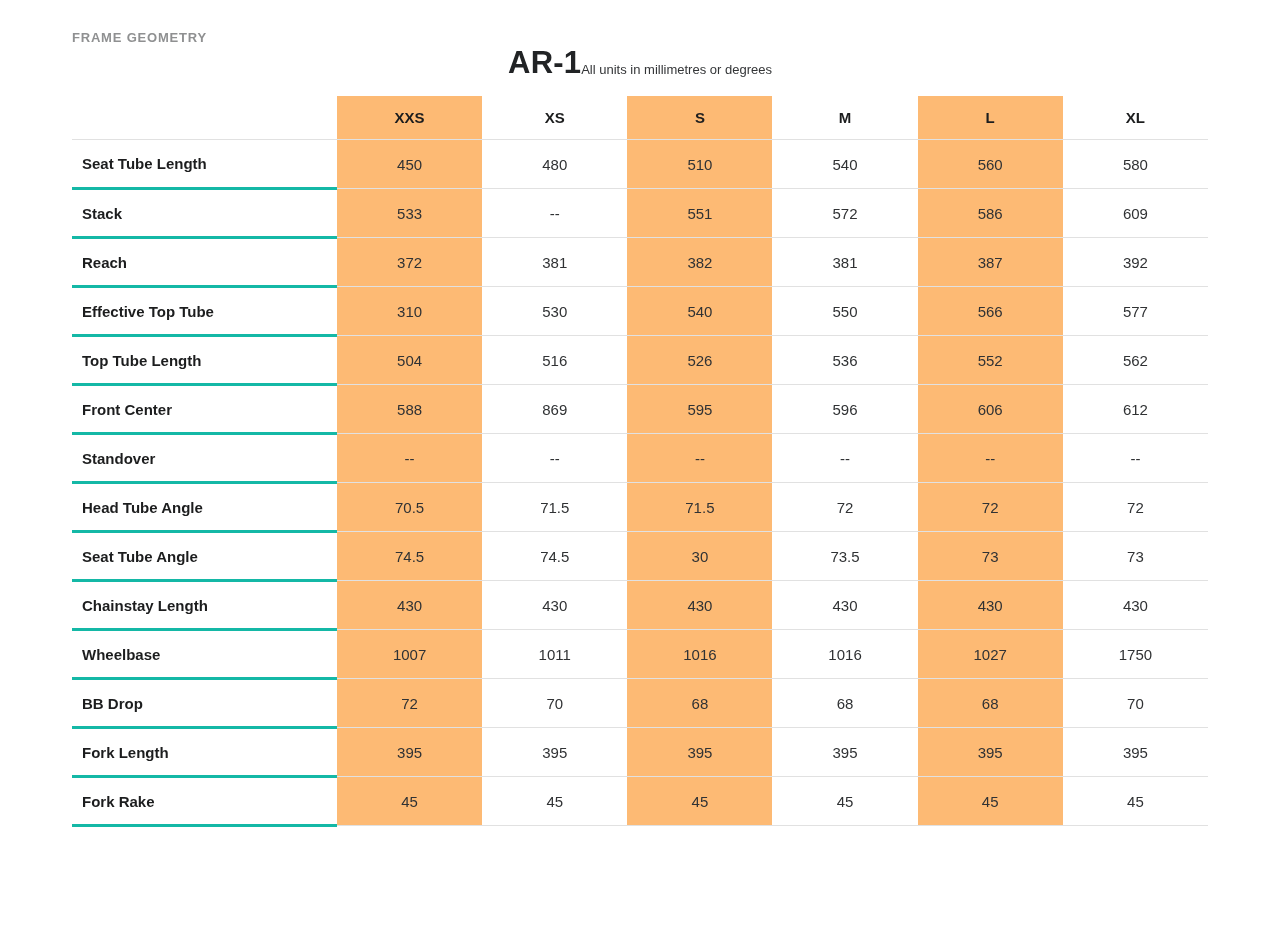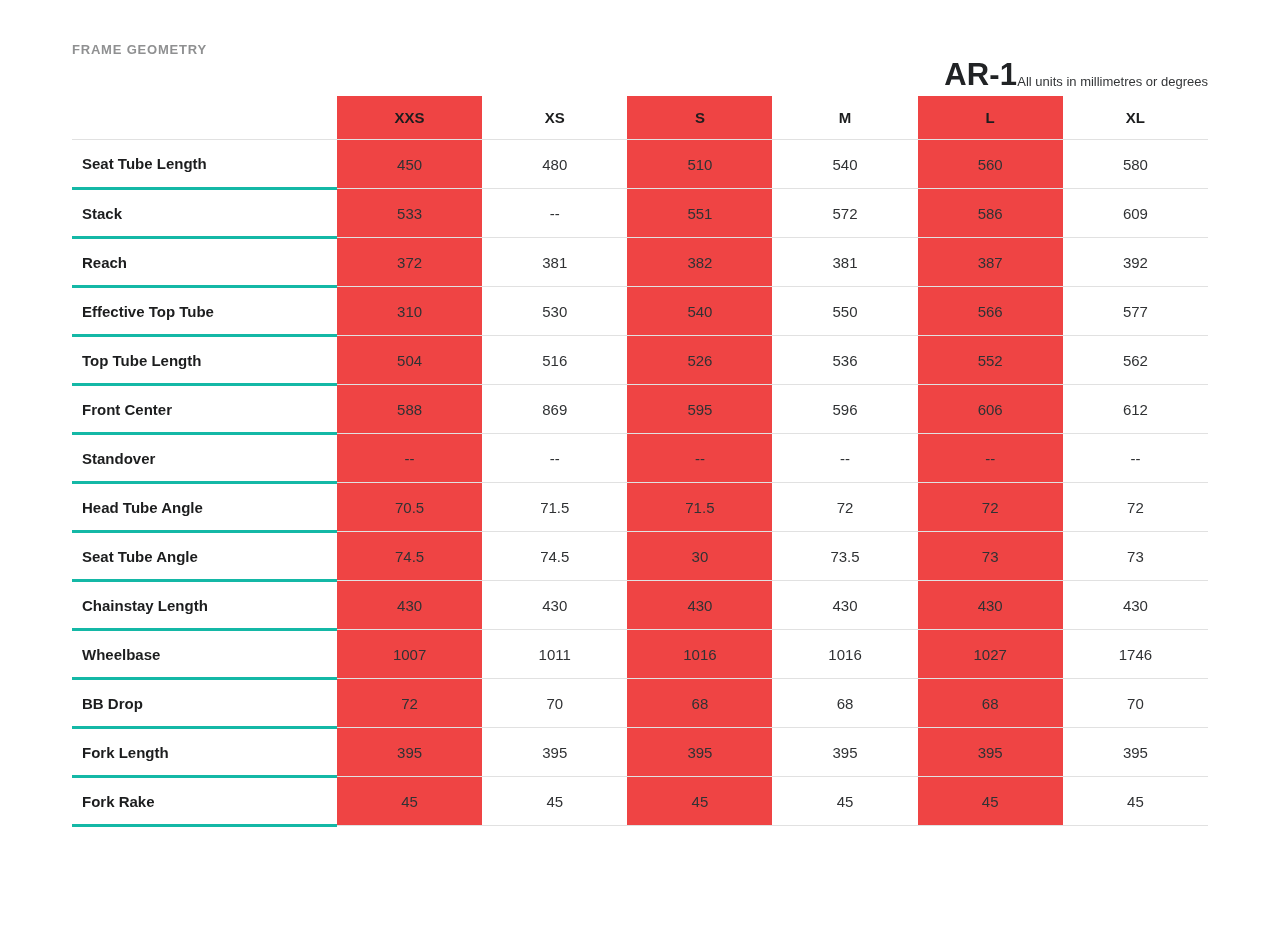--- a/index.html
+++ b/index.html
@@ -8,35 +8,35 @@
     background: #ffffff;
     font-family: "Liberation Sans", "DejaVu Sans", sans-serif;
   }
   .page {
     width: 1280px;
     height: 932px;
     padding: 0 72px;
     background: #ffffff;
   }
   .header {
-    padding-top: 42px;
-    margin-bottom: 4px;
+    padding-top: 30px;
+    margin-bottom: 16px;
   }
   .eyebrow {
     font-size: 13px;
     font-weight: 700;
     letter-spacing: 0.8px;
     color: #8f9091;
     text-transform: uppercase;
     line-height: 1.2;
   }
   .title-row {
     display: flex;
     align-items: flex-end;
-    justify-content: flex-end;
+    justify-content: center;
   }
   .title {
     font-size: 31px;
     font-weight: 700;
     color: #212325;
     line-height: 1.1;
     letter-spacing: 0.2px;
   }
   .units {
     font-size: 13px;
@@ -74,21 +74,21 @@
   }
   tbody td {
     height: 49px;
     text-align: center;
     vertical-align: middle;
     font-size: 15px;
     font-weight: 400;
     color: #303234;
     border-bottom: 1px solid #e1e1e1;
   }
-  .shaded { background: #ef4444; }
+  .shaded { background: #fdba74; }
 </style>
 </head>
 <body>
 
 <div class="page">
   <div class="header">
     <div class="eyebrow">FRAME GEOMETRY</div>
     <div class="title-row">
       <h1 class="title">AR-1</h1>
       <div class="units">All units in millimetres or degrees</div>
@@ -209,21 +209,21 @@
           <td class="shaded">430</td>
           <td>430</td>
         </tr>
         <tr>
           <th class="row-label">Wheelbase</th>
           <td class="shaded">1007</td>
           <td>1011</td>
           <td class="shaded">1016</td>
           <td>1016</td>
           <td class="shaded">1027</td>
-          <td>1746</td>
+          <td>1750</td>
         </tr>
         <tr>
           <th class="row-label">BB Drop</th>
           <td class="shaded">72</td>
           <td>70</td>
           <td class="shaded">68</td>
           <td>68</td>
           <td class="shaded">68</td>
           <td>70</td>
         </tr>

